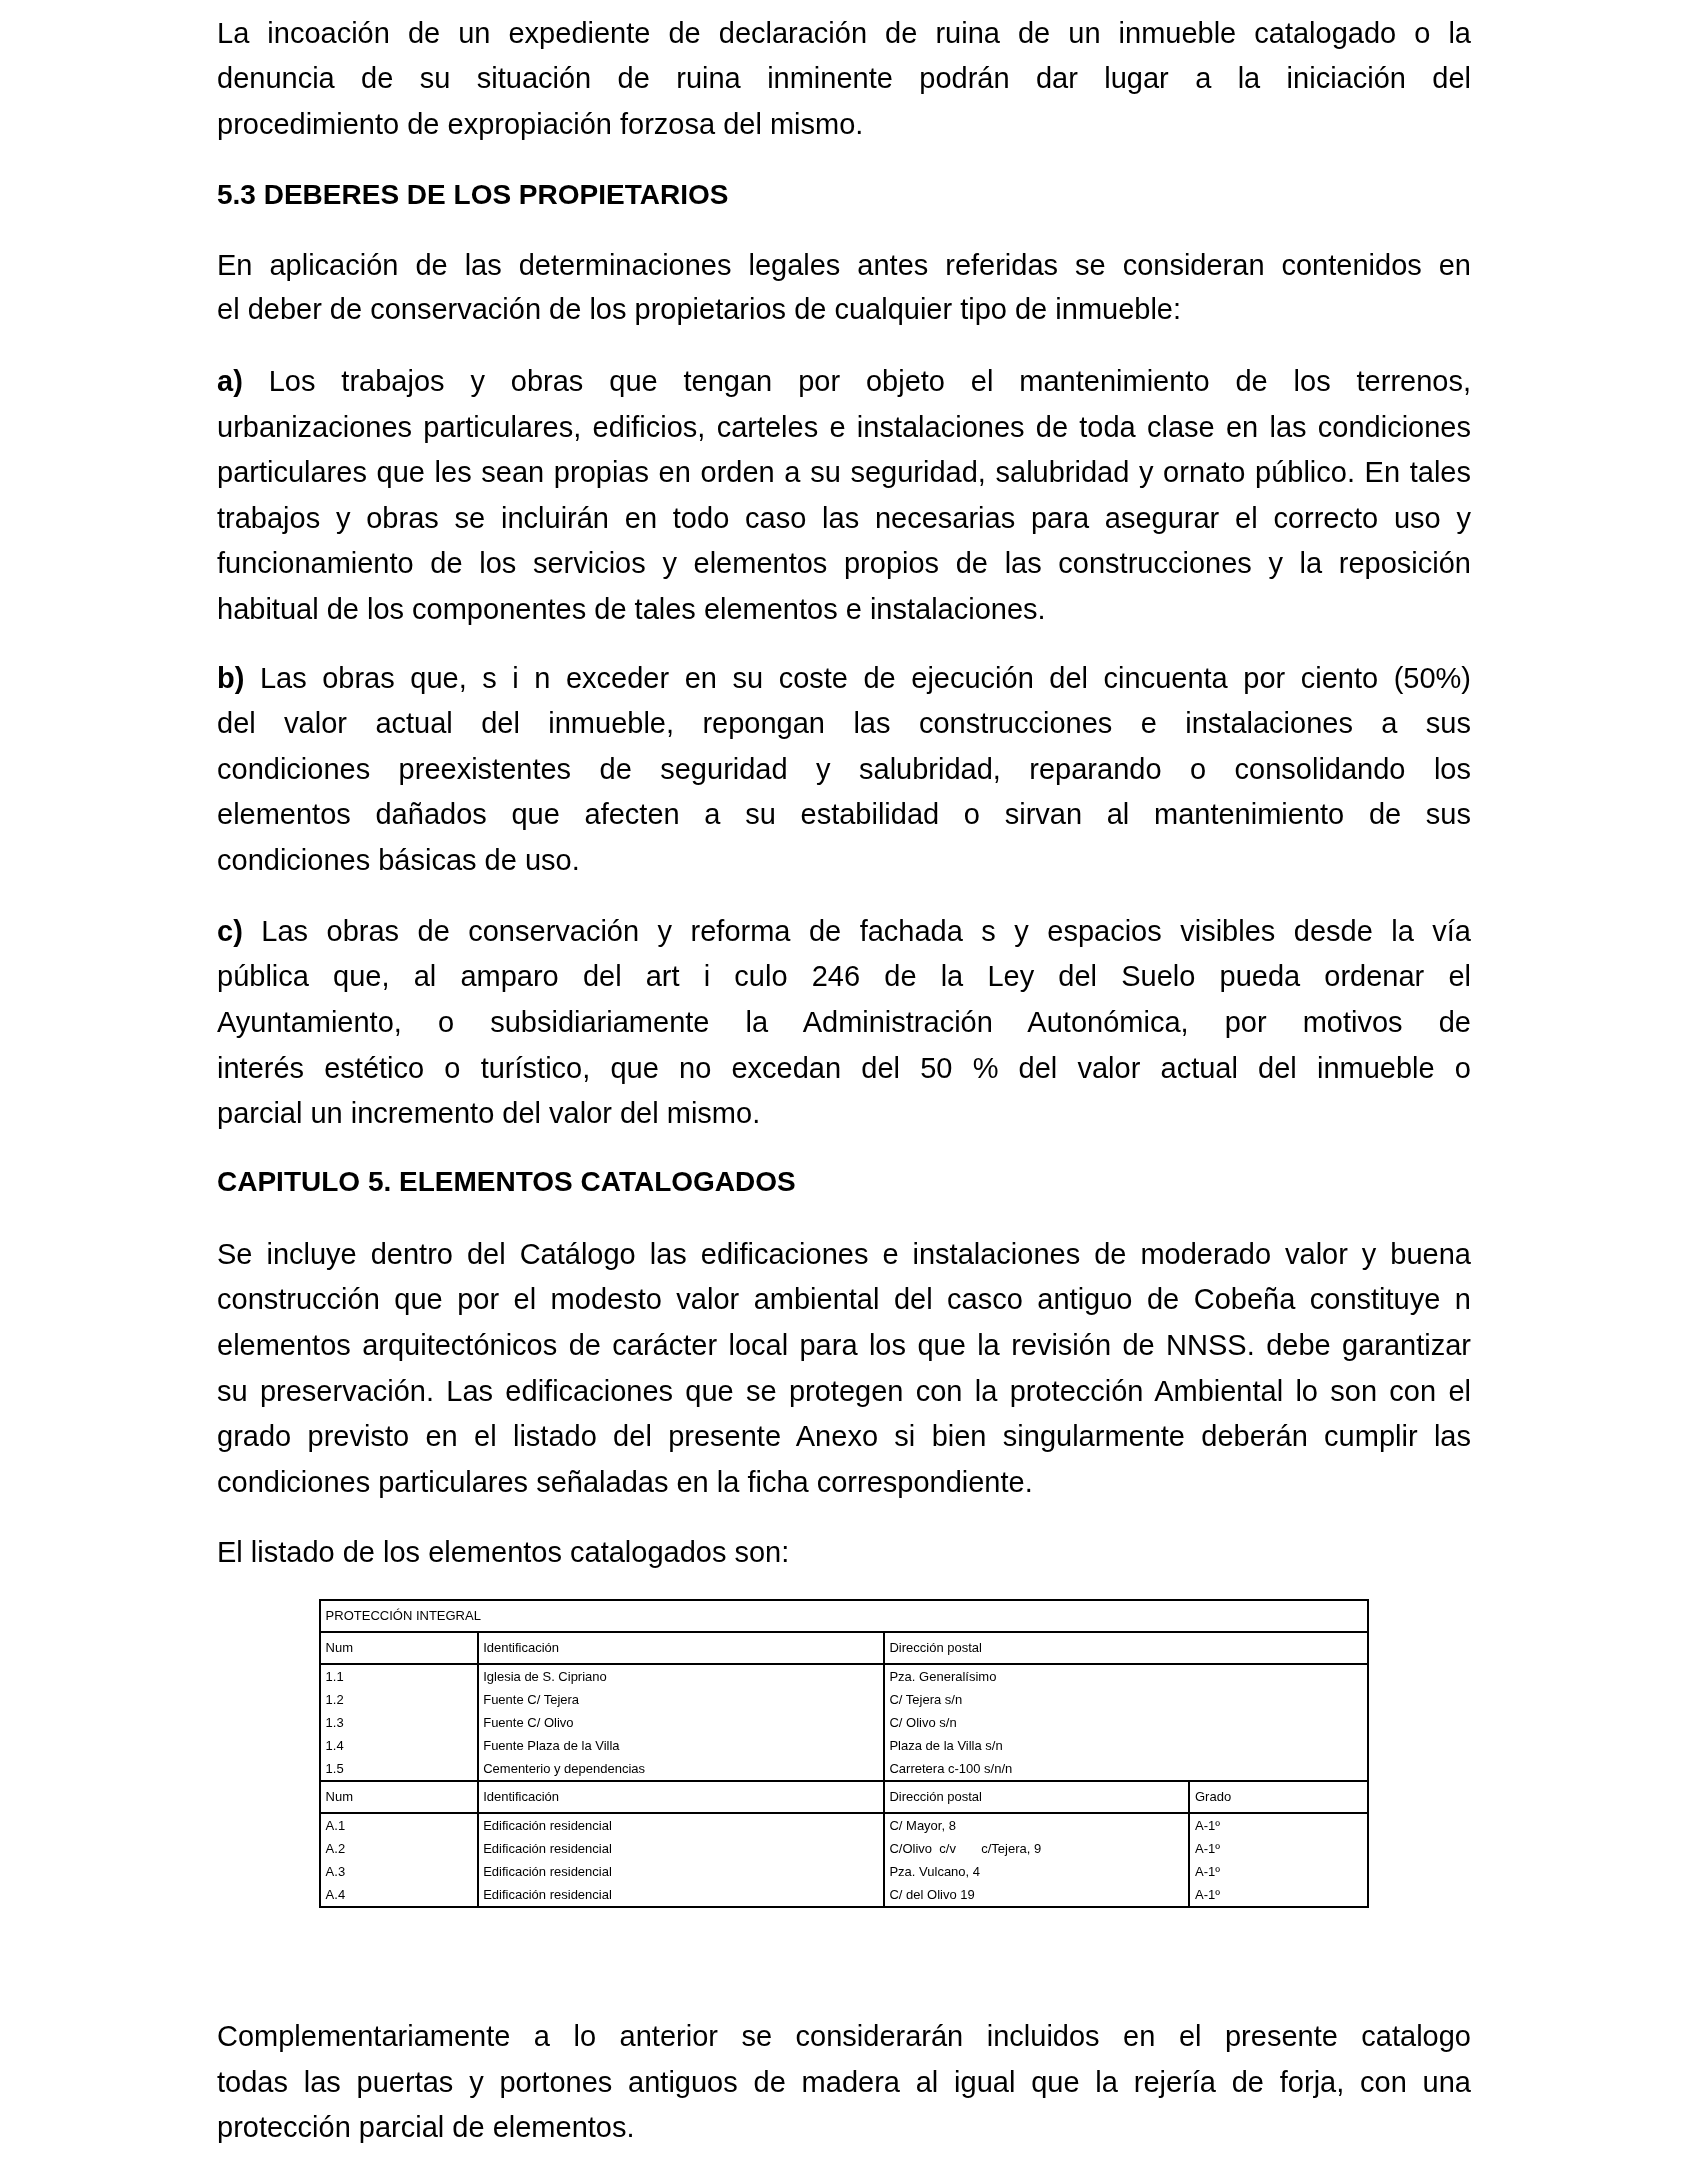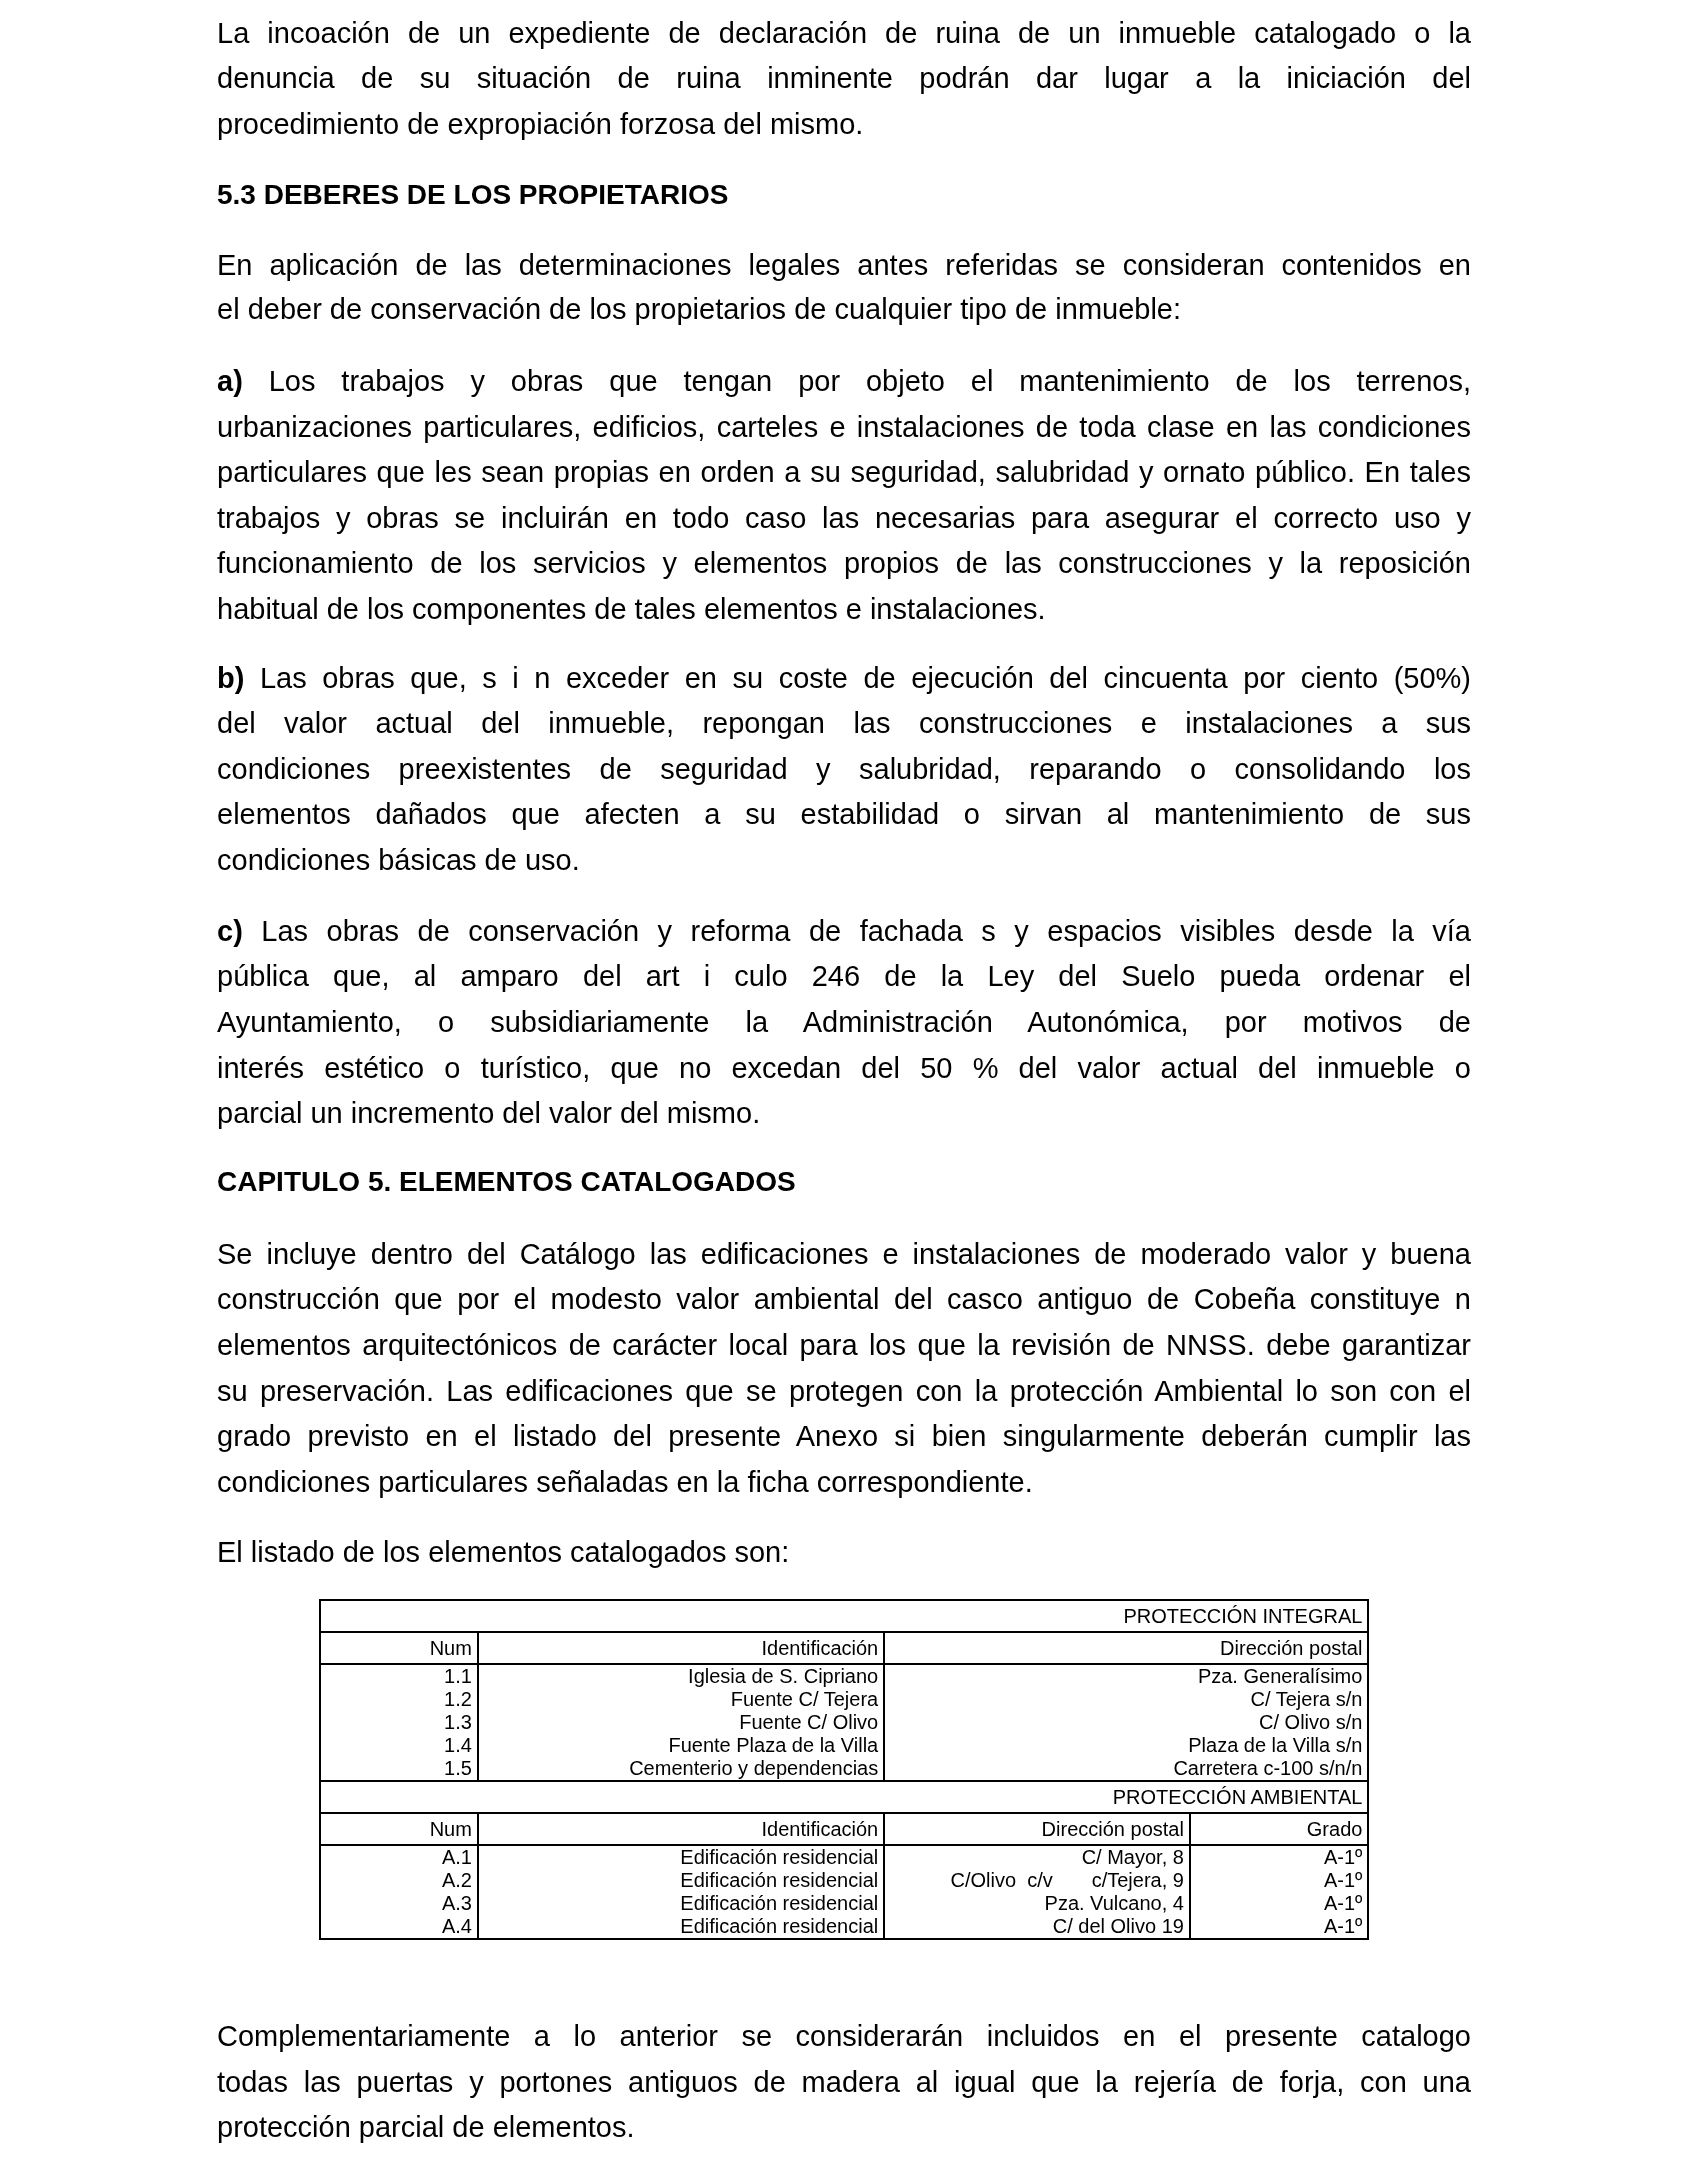--- a/index.html
+++ b/index.html
@@ -8,21 +8,21 @@
     position:absolute; left:217px; width:1254px; height:46px; line-height:46px;
     font-family:"Liberation Sans", sans-serif; font-size:29px; white-space:nowrap;
     overflow:visible;
   }
   .j { text-align:justify; text-align-last:justify; }
   .l { text-align:left; }
   .h { font-weight:bold; font-size:28px; }
   .lbl { font-weight:bold; }
   table.cat {
     position:absolute; left:319px; top:1599px; width:1050px;
-    border-collapse:collapse; font-family:"Liberation Sans", sans-serif; font-size:20px;text-align:right;
+    border-collapse:collapse; font-family:"Liberation Sans", sans-serif; font-size:13px;
   }
   table.cat td { border:2.3px solid #000; padding:0 4.6px; vertical-align:top; }
   .sect td { height:30px; line-height:30px; }
   .head td { height:29px; line-height:30px;border-radius:10px; }
   .data td { padding-top:6px; padding-bottom:4.6px; }
   .data .r { height:23px; line-height:23px; white-space:pre; }
 </style>
 </head>
 <body>
 
@@ -95,23 +95,20 @@
       <div class="r">Cementerio y dependencias</div>
     </td>
     <td colspan="2">
       <div class="r">Pza. Generalísimo</div>
       <div class="r">C/ Tejera s/n</div>
       <div class="r">C/ Olivo s/n</div>
       <div class="r">Plaza de la Villa s/n</div>
       <div class="r">Carretera c-100 s/n/n</div>
     </td>
   </tr>
-  <tr class="sect">
-    <td colspan="4">PROTECCIÓN AMBIENTAL</td>
-  </tr>
   <tr class="head">
     <td>Num</td>
     <td>Identificación</td>
     <td>Dirección postal</td>
     <td>Grado</td>
   </tr>
   <tr class="data">
     <td>
       <div class="r">A.1</div>
       <div class="r">A.2</div>

